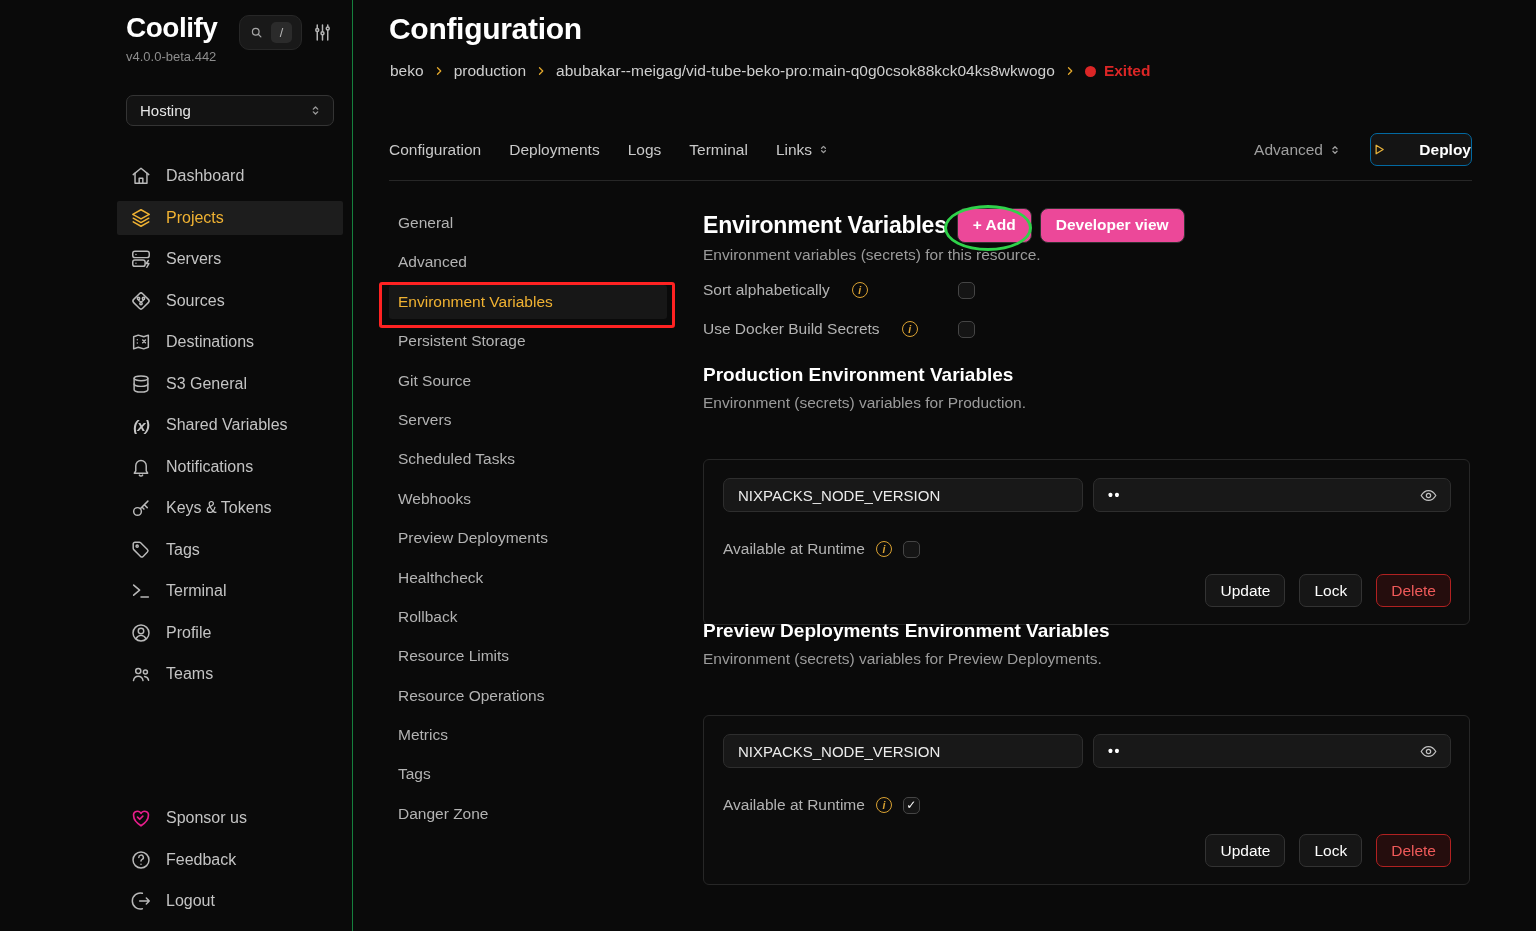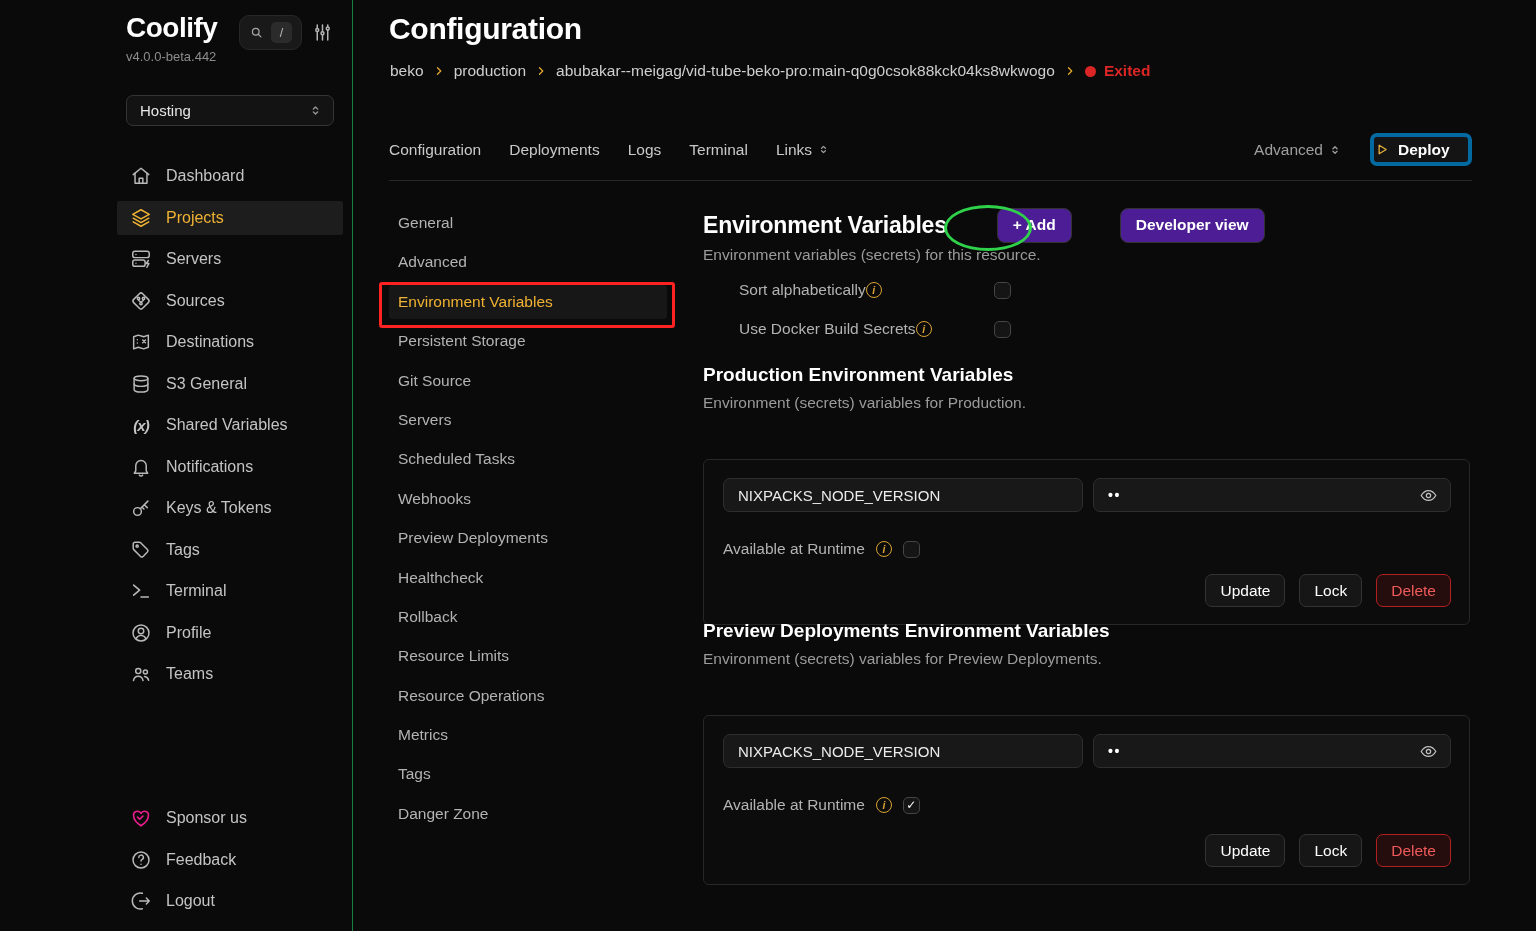--- a/index.html
+++ b/index.html
@@ -42,45 +42,45 @@
   .bc-status { display:flex; align-items:center; gap:8px; color:#dc2626; font-weight:700; }
   .dot { width:11px; height:11px; border-radius:50%; background:#dc2626; }
 
   .tabs { position:absolute; left:36px; right:64px; top:132px; height:35px; display:flex; align-items:center;
     gap:28px; font-size:15.5px; color:#c9c9c9; }
   .tab { cursor:pointer; display:flex; align-items:center; gap:5px; }
   .tab .icon { width:13px; height:13px; color:#9b9b9b; }
   .spacer { flex:1; }
   .advanced { display:flex; align-items:center; gap:5px; color:#9f9f9f; cursor:pointer; }
   .advanced .icon { width:14px; height:14px; }
-  .deploybtn { width:102px; height:33px; background:#141414; border:4px solid #0369a1; border-radius:7px;
-    display:flex; align-items:center; justify-content:flex-start; gap:9px; color:#fff; font-size:15.5px; font-weight:600; cursor:pointer; }
+  .deploybtn { width:102px; height:33px; background:#141414; border:1px solid #0369a1; border-radius:7px;
+    display:flex; align-items:center; justify-content:space-between; gap:9px; color:#fff; font-size:15.5px; font-weight:600; cursor:pointer; }
   .deploybtn .icon { width:15px; height:15px; color:#e8b33c; }
   .tabline { position:absolute; left:36px; right:64px; top:180px; height:1px; background:#272727; }
 
   
   .snav { position:absolute; left:36px; top:206px; width:283px; }
   .snav-item { width:278px; height:34px; margin-bottom:5.4px; display:flex; align-items:center; padding-left:9px;
     color:#b3b3b3; font-size:15.5px; border-radius:3px; cursor:pointer; }
   .snav-item.active { background:#171717; color:#f0b232; }
   .red-annotation { position:absolute; left:-10px; top:76px; width:296px; height:46px;
     border:3px solid #ff2222; border-radius:3px; pointer-events:none; }
 
   
   .content { position:absolute; left:350px; top:0; width:769px; height:931px; }
   .envhead { position:absolute; left:0; top:205px; width:100%; height:40px; display:flex; align-items:center; }
   .h2 { font-size:23px; font-weight:700; color:#fff; letter-spacing:-0.2px; margin-right:10px; }
-  .hbtn { height:35px; padding:0 15px; background:#4c1d95; border:1px solid #323232; border-radius:8px;
-    color:#fff; font-size:15.5px; font-weight:600; display:flex; align-items:center; cursor:pointer;margin-left:40px; }
+  .hbtn { height:35px; padding:0 15px; background:#ec4899; border:1px solid #323232; border-radius:8px;
+    color:#fff; font-size:15.5px; font-weight:600; display:flex; align-items:center; cursor:pointer; }
   .addbtn { margin-right:8px; }
   .green-annotation { position:absolute; left:241px; top:0px; width:88px; height:46px;
     border:3px solid #2fd24a; border-radius:50%; pointer-events:none; }
   .envdesc { position:absolute; left:0; top:246px; font-size:15.5px; color:#9b9b9b; }
-  .trow { position:absolute; left:0; width:100%; height:22px; display:flex; align-items:center; gap:0;
-    font-size:15.5px; color:#b3b3b3;margin-left:36px; }
+  .trow { position:absolute; left:0; width:100%; height:22px; display:flex; align-items:center; gap:22px;
+    font-size:15.5px; color:#b3b3b3; }
   .trow1 { top:279px; } .trow2 { top:318px; }
   .infoicon { width:16px; height:16px; border:1.5px solid #d9a132; border-radius:50%; color:#d9a132;
     font-size:10.5px; font-weight:700; font-style:italic; display:flex; align-items:center; justify-content:center; flex:none; cursor:pointer; }
   .cb { width:17px; height:17px; background:#151515; border:1.5px solid #454545; border-radius:5px;
     display:flex; align-items:center; justify-content:center; color:#fff; font-size:12px; font-weight:700; cursor:pointer; flex:none; }
   .cb.abs { position:absolute; left:255px; }
   .sechead { position:absolute; left:0; font-size:19px; font-weight:700; color:#fff; }
   .sh1 { top:364px; } .sh2 { top:620px; }
   .secdesc { position:absolute; left:0; font-size:15.5px; color:#9b9b9b; }
   .sd1 { top:394px; } .sd2 { top:650px; }

